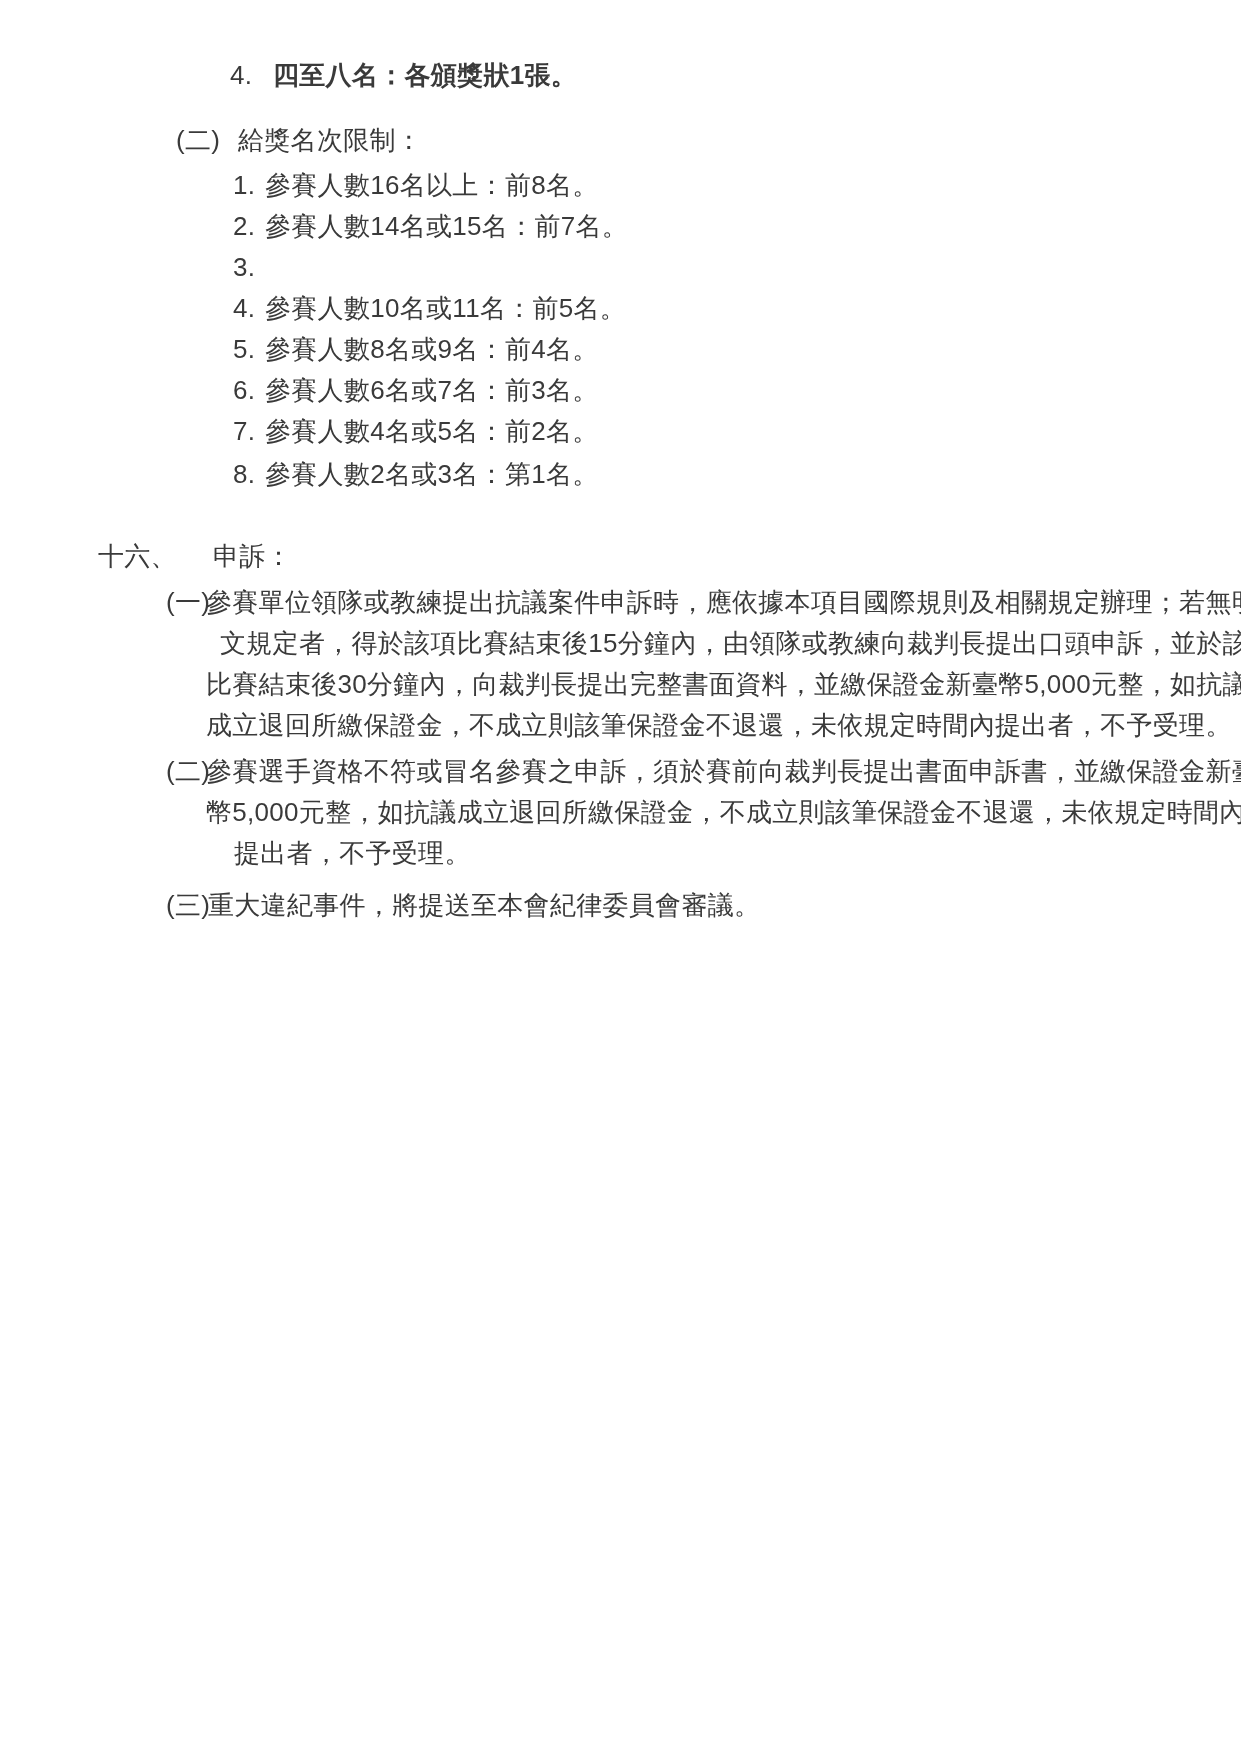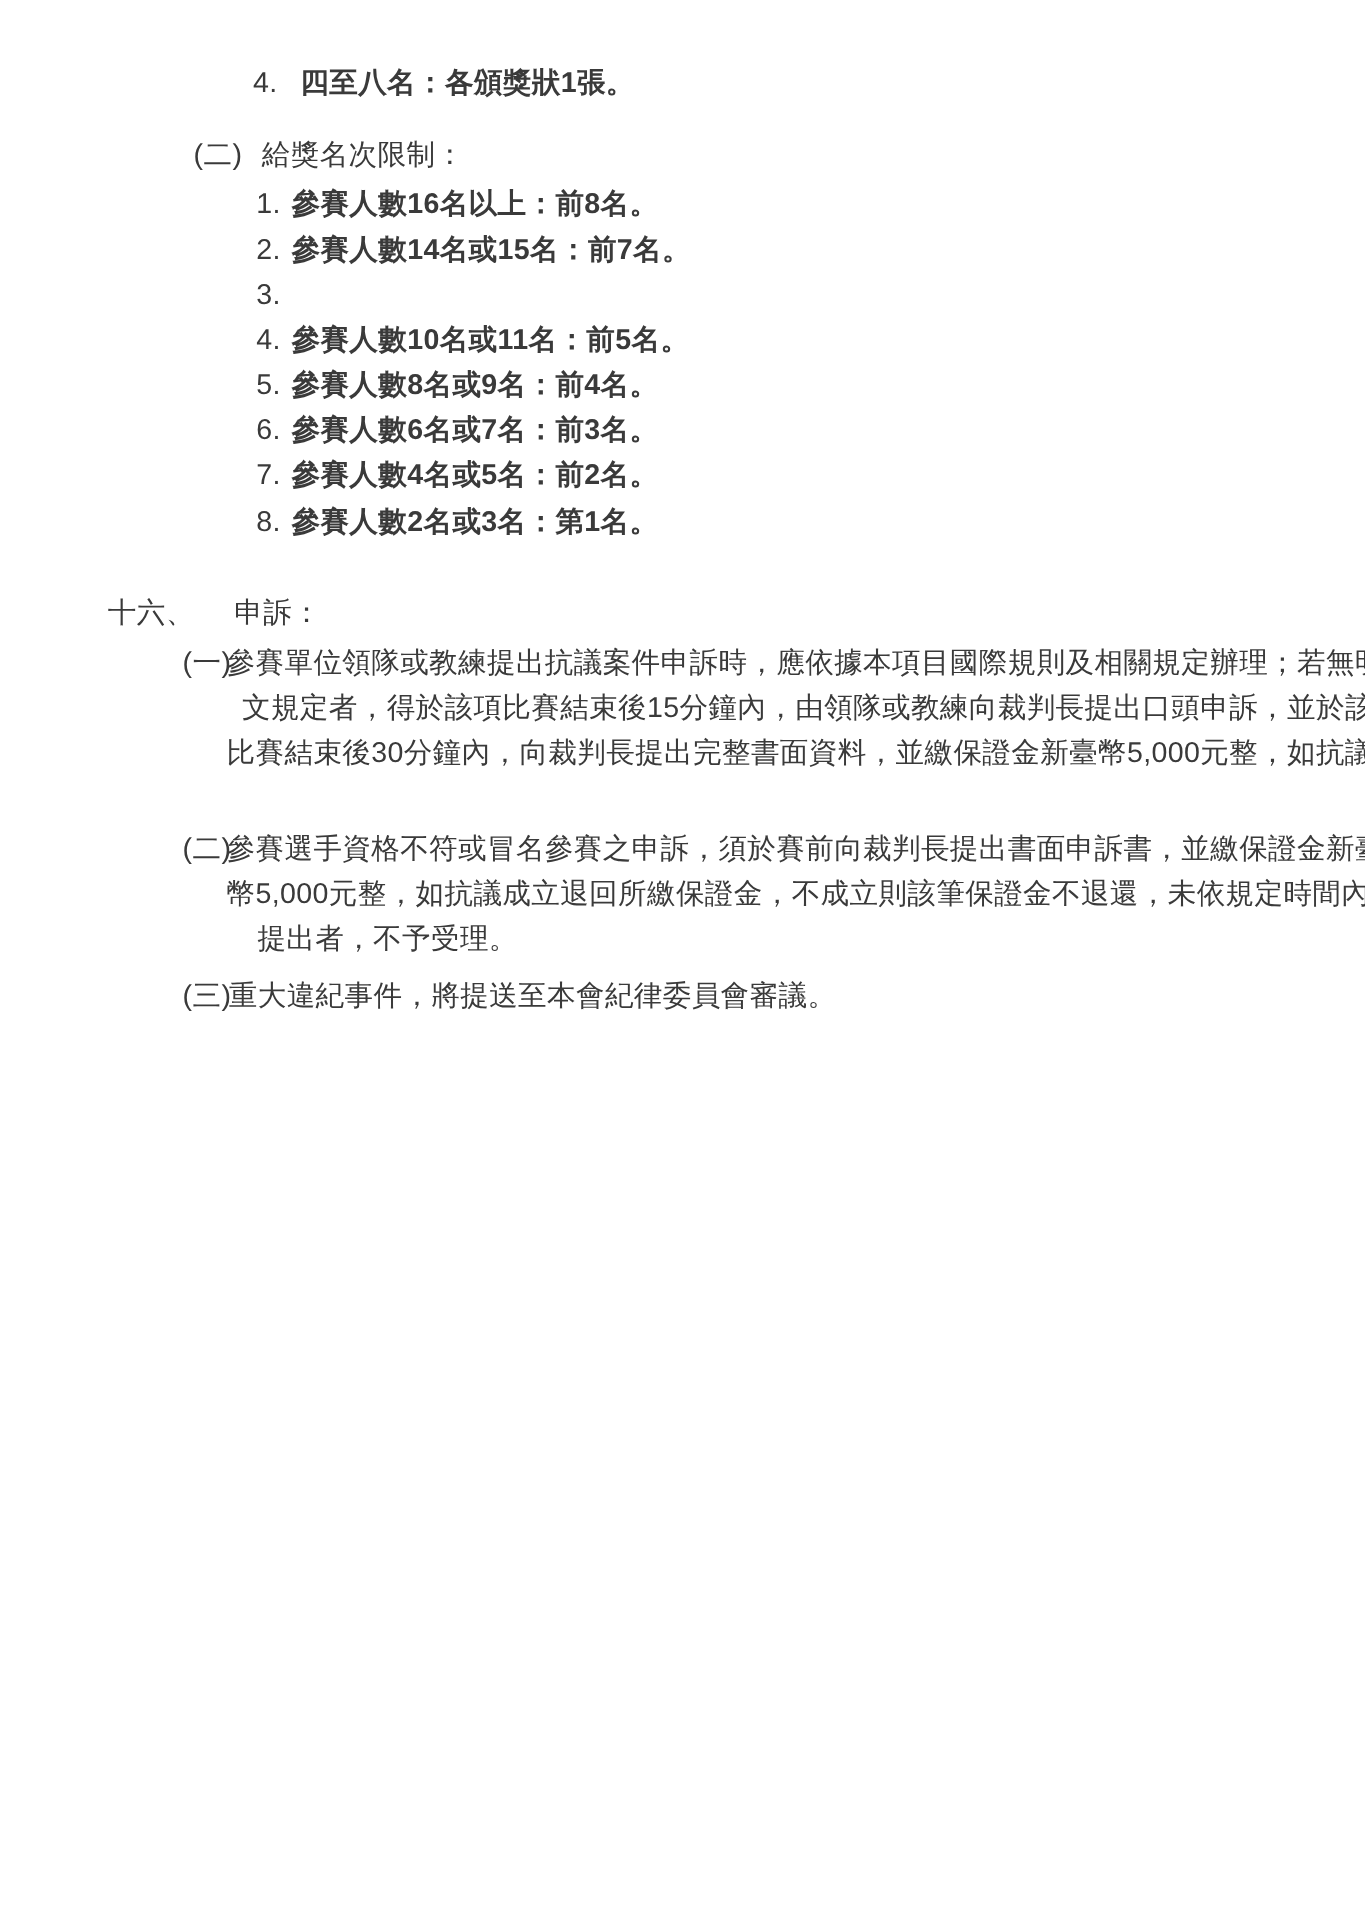--- a/index.html
+++ b/index.html
@@ -24,21 +24,21 @@
     letter-spacing: 0.3px;
   }
   
   .item4-num   { left: 230px; top: 62px; }
   .item4-text  { left: 273px; top: 62px; font-weight: bold; }
 
   .sub2-label  { left: 176px; top: 127px; }
   .sub2-title  { left: 238px; top: 127px; }
 
   .li-num  { left: 233px; }
-  .li-text { left: 265px; font-weight: bold; }
+  .li-text { left: 265px; }
   .li-0 { top: 172px; }
   .li-1 { top: 213px; }
   .li-2 { top: 254px; }
   .li-3 { top: 295px; }
   .li-4 { top: 336px; }
   .li-5 { top: 377px; }
   .li-6 { top: 418px; }
   .li-7 { top: 461px; }
 
   .s16-num   { left: 73px;  top: 543px; margin-left: 25px; }
@@ -95,20 +95,21 @@
   <span class="t li-num li-7">8.</span>
   <span class="t li-text li-7">參賽人數2名或3名：第1名。</span>
 
   <span class="t s16-num">十六、</span>
   <span class="t s16-title">申訴：</span>
 
   <span class="t cl-label p1-label">(一)</span>
   <span class="t cl-line p1-l0">參賽單位領隊或教練提出抗議案件申訴時，應依據本項目國際規則及相關規定辦理；若無明</span>
   <span class="t cl-line p1-l1">文規定者，得於該項比賽結束後15分鐘內，由領隊或教練向裁判長提出口頭申訴，並於該項</span>
   <span class="t cl-line p1-l2">比賽結束後30分鐘內，向裁判長提出完整書面資料，並繳保證金新臺幣5,000元整，如抗議</span>
+  <span class="t cl-line p1-l3">成立退回所繳保證金，不成立則該筆保證金不退還，未依規定時間內提出者，不予受理。</span>
 
   <span class="t cl-label p2-label">(二)</span>
   <span class="t cl-line p2-l0">參賽選手資格不符或冒名參賽之申訴，須於賽前向裁判長提出書面申訴書，並繳保證金新臺</span>
   <span class="t cl-line p2-l1">幣5,000元整，如抗議成立退回所繳保證金，不成立則該筆保證金不退還，未依規定時間內</span>
   <span class="t cl-line p2-l2">提出者，不予受理。</span>
 
   <span class="t cl-label p3-label">(三)</span>
   <span class="t cl-line p3-l0">重大違紀事件，將提送至本會紀律委員會審議。</span>
 
 </div>

